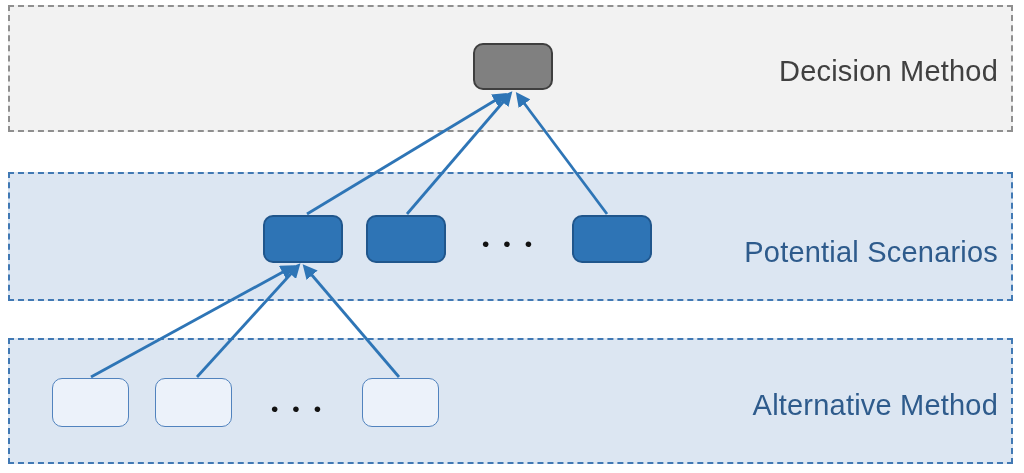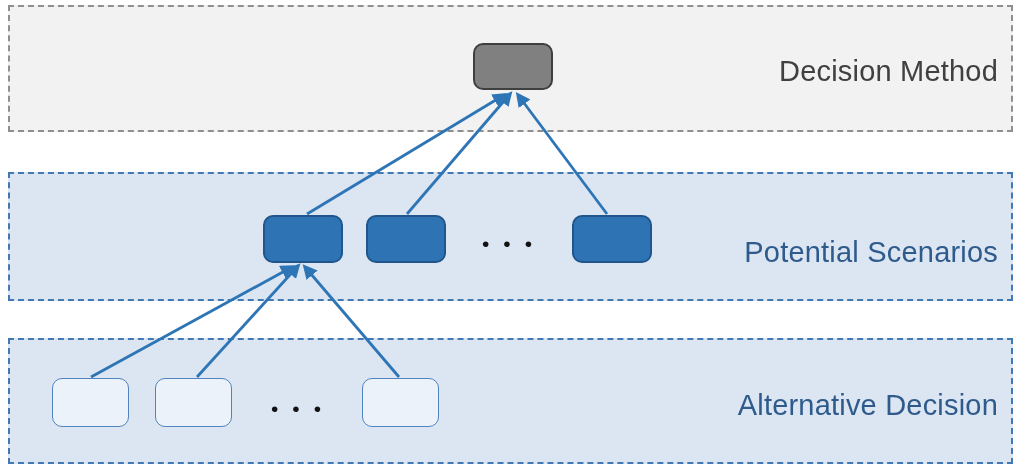--- a/index.html
+++ b/index.html
@@ -86,15 +86,15 @@
 
   <div class="node node-action a1"></div>
   <div class="node node-action a2"></div>
   <div class="node node-action a3"></div>
 
   <div class="dots dots-scenarios">•••</div>
   <div class="dots dots-actions">•••</div>
 
   <div class="layer-label label-decision">Decision Method</div>
   <div class="layer-label label-scenarios">Potential Scenarios</div>
-  <div class="layer-label label-actions">Alternative Decision</div>
+  <div class="layer-label label-actions">Alternative Method</div>
 
 </div>
 
 </body></html>

